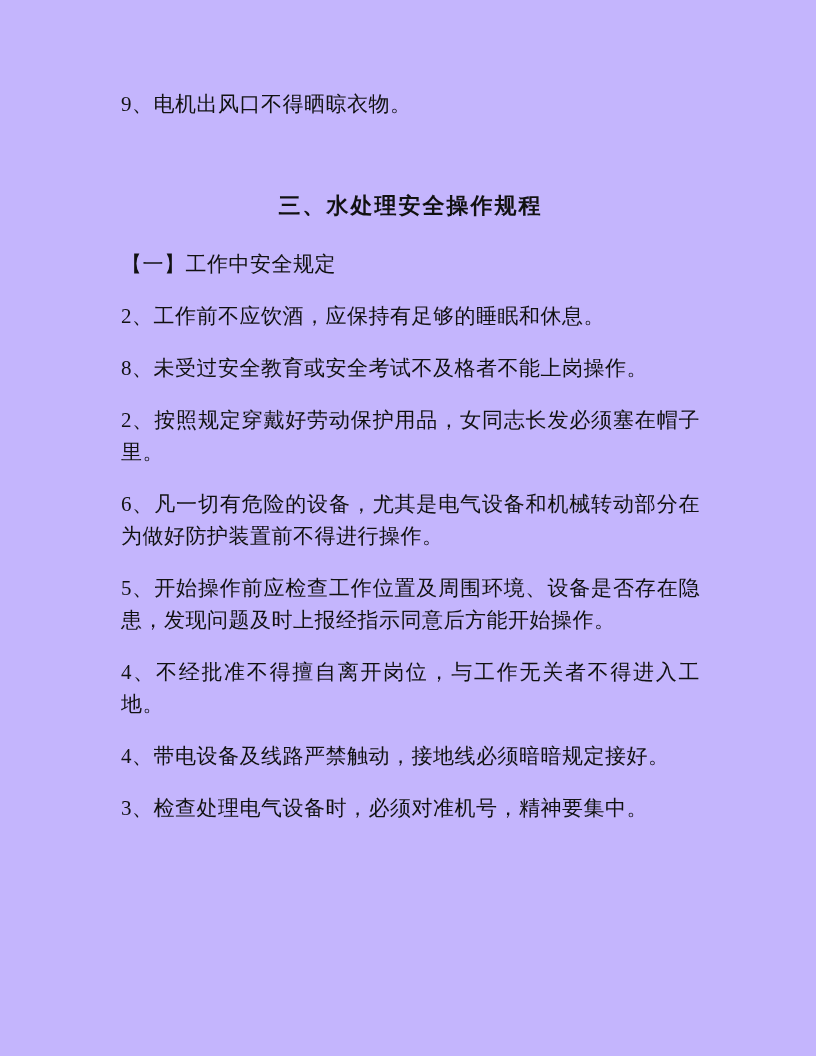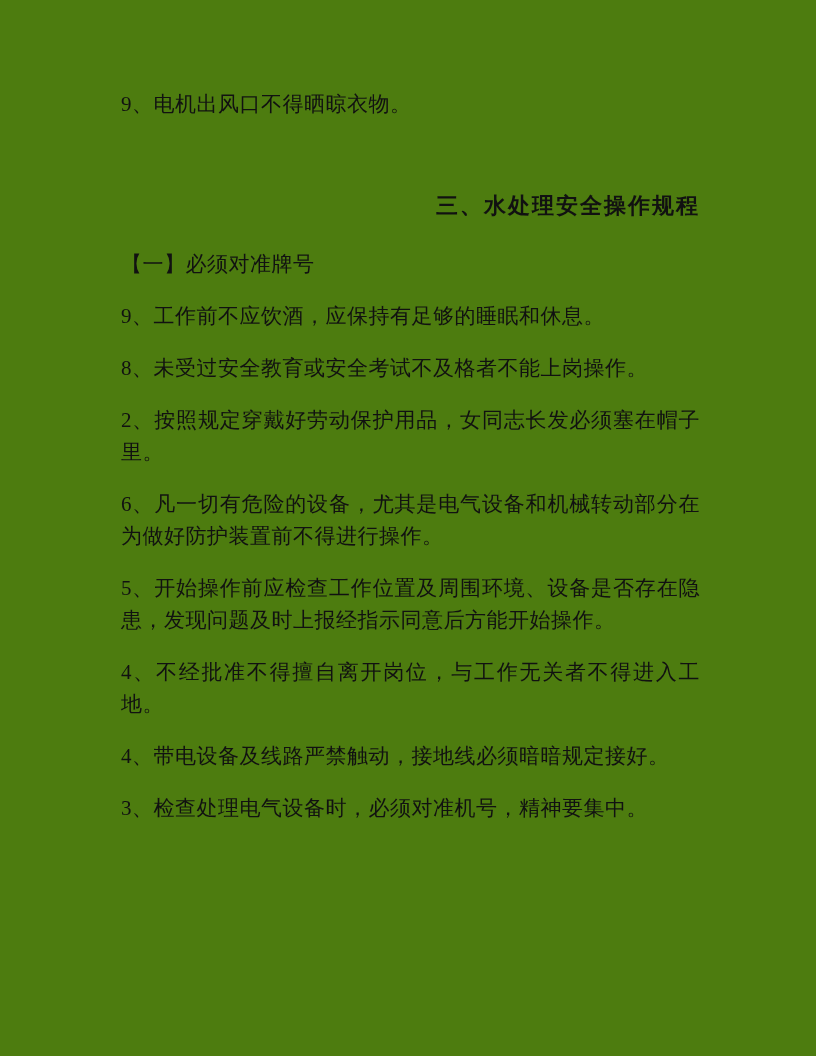--- a/index.html
+++ b/index.html
@@ -5,21 +5,21 @@
   html, body {
     margin: 0;
     padding: 0;
     background: #ffffff;
   }
   .page {
     position: relative;
     width: 816px;
     height: 1056px;
     margin: 0 auto;
-    background: #4d7c0f;
+    background: #c4b5fd;
     overflow: hidden;
     box-sizing: border-box;
     font-family: "Liberation Serif", "DejaVu Serif", serif;
     color: #111111;
   }
   .content {
     box-sizing: border-box;
     padding: 88px 116px 0 121px;
   }
   .para {
@@ -30,32 +30,32 @@
     text-justify: inter-ideograph;
     letter-spacing: 0.5px;
     word-break: break-all;
   }
   .heading {
     font-size: 22px;
     font-weight: bold;
     line-height: 32px;
     letter-spacing: 2px;
     margin: 70px 0 26px 0;
-    text-align: right;
+    text-align: center;
   }
 </style>
 </head>
 <body>
 
 <div class="page">
   <div class="content">
     <p class="para">9、电机出风口不得晒晾衣物。</p>
     <h2 class="heading">三、水处理安全操作规程</h2>
-    <p class="para">【一】必须对准牌号</p>
-    <p class="para">9、工作前不应饮酒，应保持有足够的睡眠和休息。</p>
+    <p class="para">【一】工作中安全规定</p>
+    <p class="para">2、工作前不应饮酒，应保持有足够的睡眠和休息。</p>
     <p class="para">8、未受过安全教育或安全考试不及格者不能上岗操作。</p>
     <p class="para">2、按照规定穿戴好劳动保护用品，女同志长发必须塞在帽子里。</p>
     <p class="para">6、凡一切有危险的设备，尤其是电气设备和机械转动部分在为做好防护装置前不得进行操作。</p>
     <p class="para">5、开始操作前应检查工作位置及周围环境、设备是否存在隐患，发现问题及时上报经指示同意后方能开始操作。</p>
     <p class="para">4、不经批准不得擅自离开岗位，与工作无关者不得进入工地。</p>
     <p class="para">4、带电设备及线路严禁触动，接地线必须暗暗规定接好。</p>
     <p class="para">3、检查处理电气设备时，必须对准机号，精神要集中。</p>
   </div>
 </div>
 

